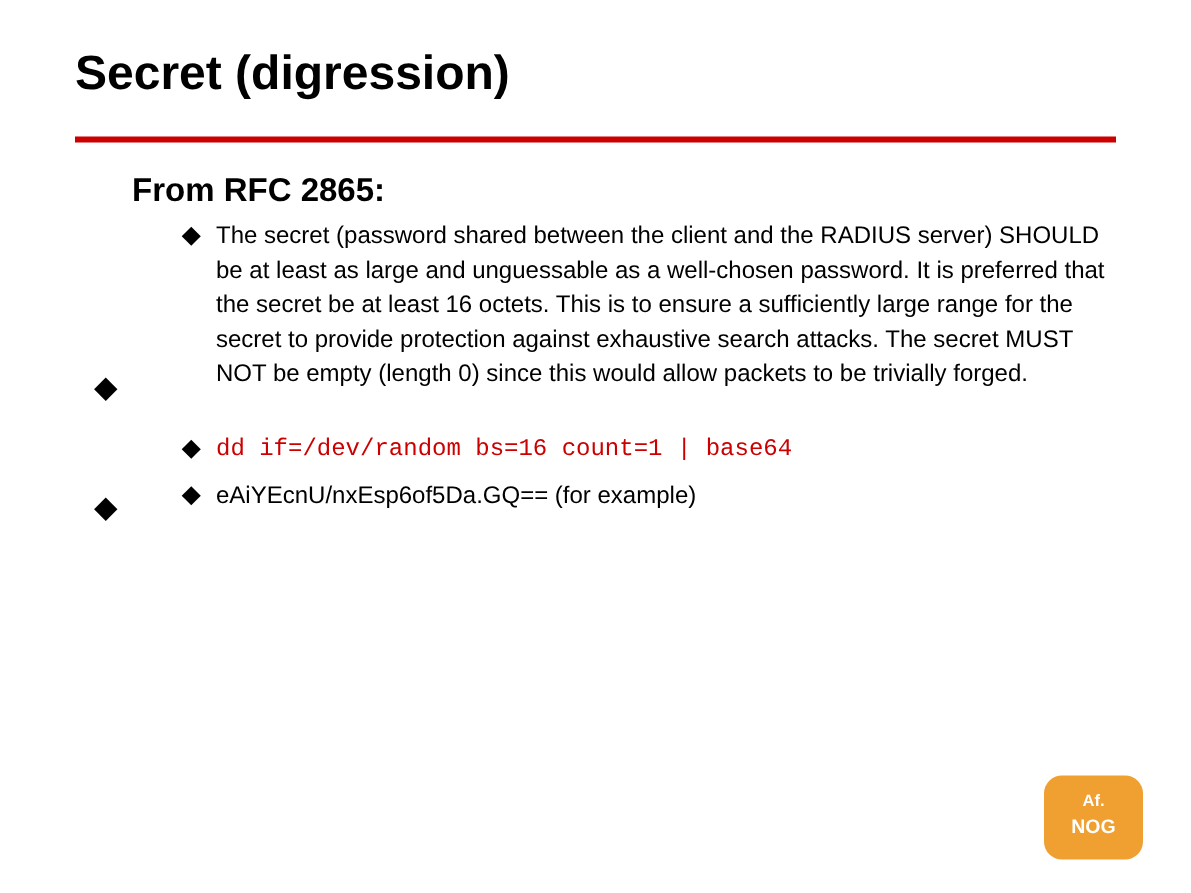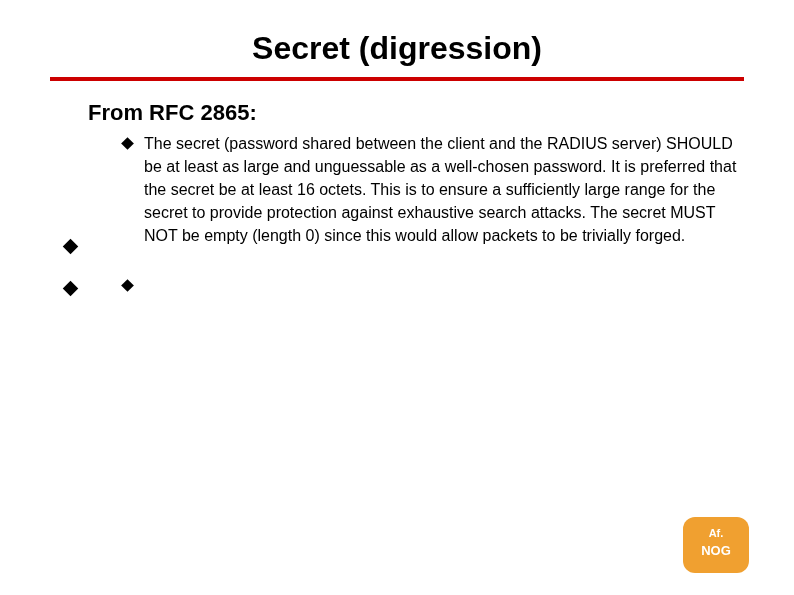--- a/index.html
+++ b/index.html
@@ -13,22 +13,21 @@
     }
 
     .slide {
       width: 794px;
       height: 595px;
       padding: 30px 50px 30px 50px;
       position: relative;
     }
 
     .title-area {
-      text-align: center;
-      margin-bottom: 10px;
+      margin-bottom: 24px;
     }
 
     .slide-title {
       font-size: 32px;
       font-weight: bold;
       color: #000000;
       font-family: Arial, Helvetica, sans-serif;
     }
 
     .red-divider {
@@ -111,21 +110,21 @@
 
     .bullet-text-l2.command {
       color: #cc0000;
       font-family: 'Courier New', Courier, monospace;
       font-size: 16px;
     }
 
     .logo-badge {
       position: absolute;
       bottom: 20px;
-      right: 43px;
+      right: 30px;
       width: 70px;
       height: 60px;
     }
 
     .logo-svg {
       width: 70px;
       height: 60px;
     }
   </style>
 </head>
@@ -161,20 +160,27 @@
     <div class="bullet-level1">
       <div class="bullet-marker">
         <span class="diamond-marker"></span>
       </div>
       <div>
         <div class="sub-bullets">
           <div class="bullet-level2">
             <div class="bullet-marker-sm">
               <span class="diamond-marker-sm"></span>
             </div>
+            <div class="bullet-text-l2 command">dd if=/dev/random bs=16 count=1 | base64</div>
+          </div>
+          <div class="bullet-level2">
+            <div class="bullet-marker-sm">
+              <span class="diamond-marker-sm"></span>
+            </div>
+            <div class="bullet-text-l2">eAiYEcnU/nxEsp6of5Da.GQ==  (for example)</div>
           </div>
         </div>
       </div>
     </div>
 
   </div>
 
   <div class="logo-badge">
     <svg class="logo-svg" viewBox="0 0 70 60">
 

